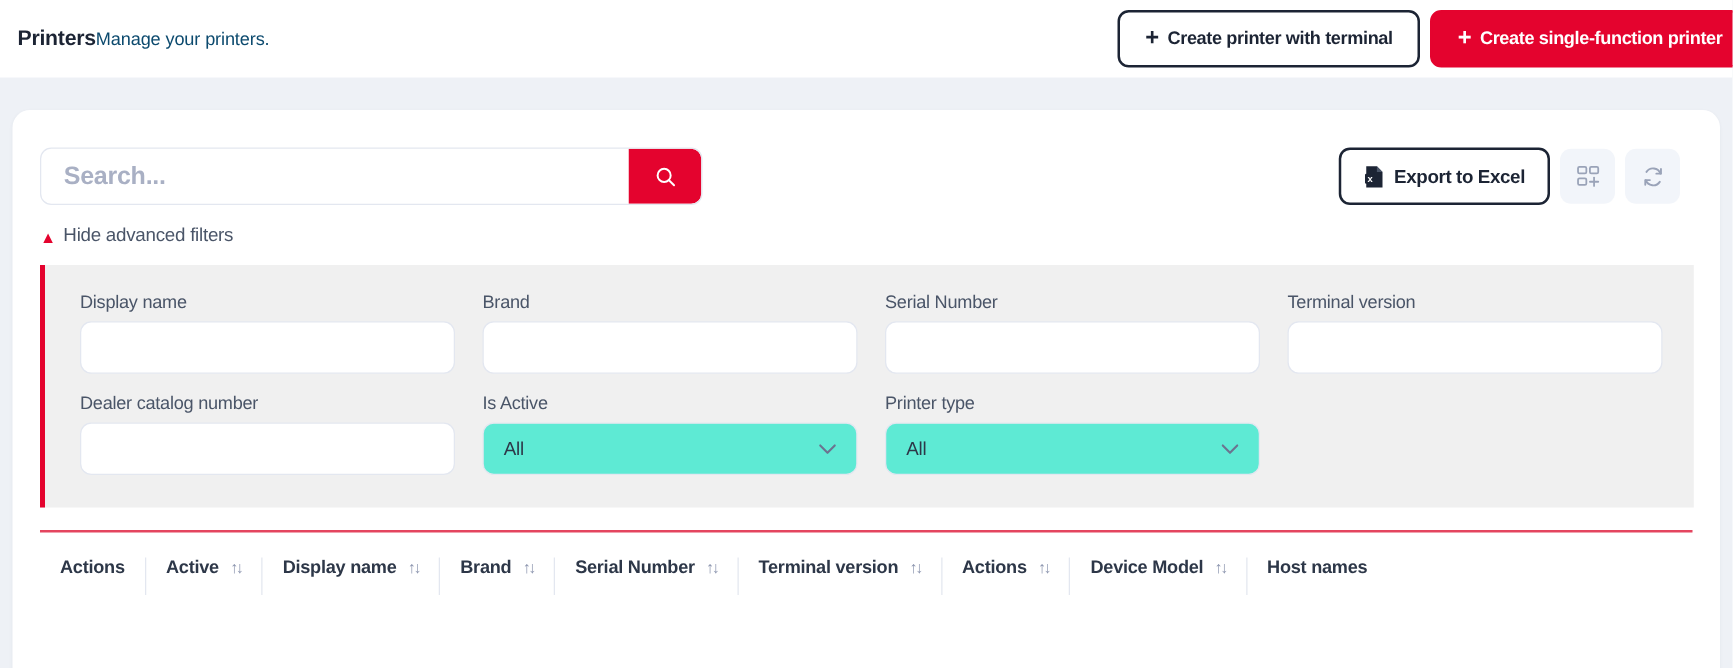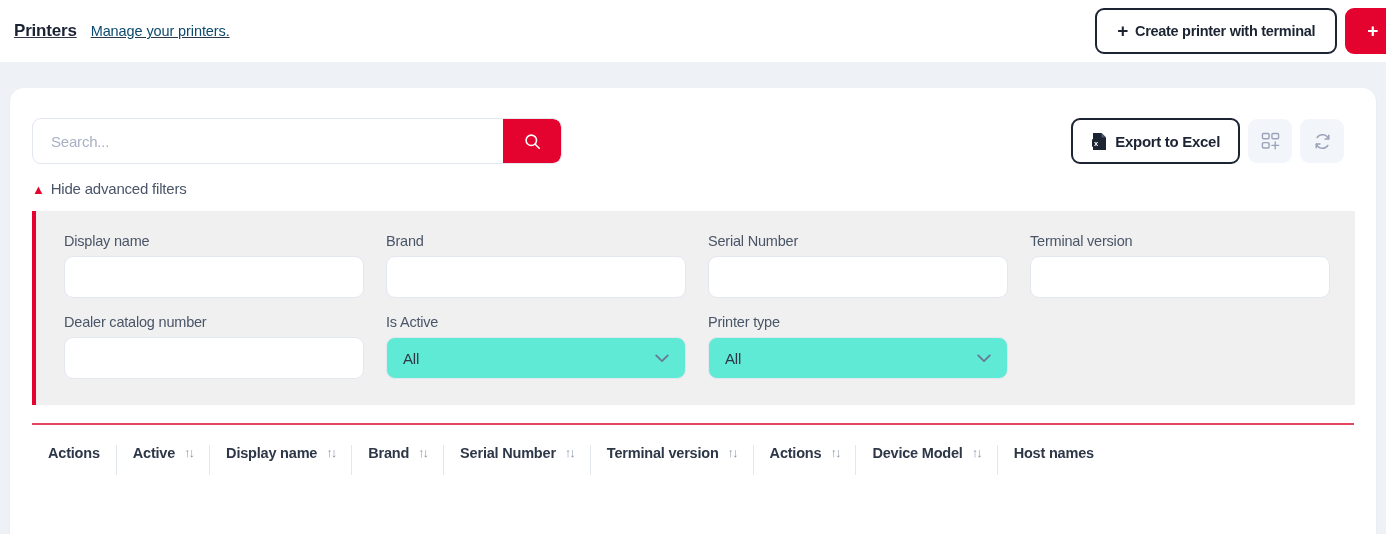--- a/index.html
+++ b/index.html
@@ -23,22 +23,20 @@
     height: 62px;
     background: #ffffff;
     display: flex;
     align-items: center;
     padding: 0 0 0 14px;
   }
 
   .title-block {
     display: flex;
     align-items: baseline;
-    gap: 14px;
-    text-decoration: underline;
   }
 
   .page-title {
     font-size: 17px;
     font-weight: bold;
     color: #1c2434;
     letter-spacing: -0.2px;
   }
 
   .page-subtitle {
@@ -123,24 +121,25 @@
     border: 1px solid #e3e7f0;
     background: #fff;
   }
 
   .search-input {
     flex: 1;
     border: 0;
     outline: none;
     padding: 0 18px;
     font-family: "Liberation Sans", sans-serif;
-    font-size: 15px;
+    font-size: 20px;
     color: #be185d;
     background: transparent;
     letter-spacing: -0.2px;
+    font-weight: bold;
   }
   .search-input::placeholder { color: #a9b0c4; }
 
   .search-btn {
     width: 58px;
     background: #e4032e;
     border: 0;
     cursor: pointer;
     display: flex;
     align-items: center;
@@ -298,20 +297,21 @@
     <span class="page-subtitle">Manage your printers.</span>
   </div>
 
   <div class="header-actions">
     <button class="btn btn-outline-dark">
       <span class="plus-glyph">+</span>
       <span>Create printer with terminal</span>
     </button>
     <button class="btn btn-primary">
       <span class="plus-glyph">+</span>
+      <span>Create single-function printer</span>
     </button>
   </div>
 </div>
 
 <div class="card">
 
   
   <div class="search-row">
 
     <div class="search-wrap">

